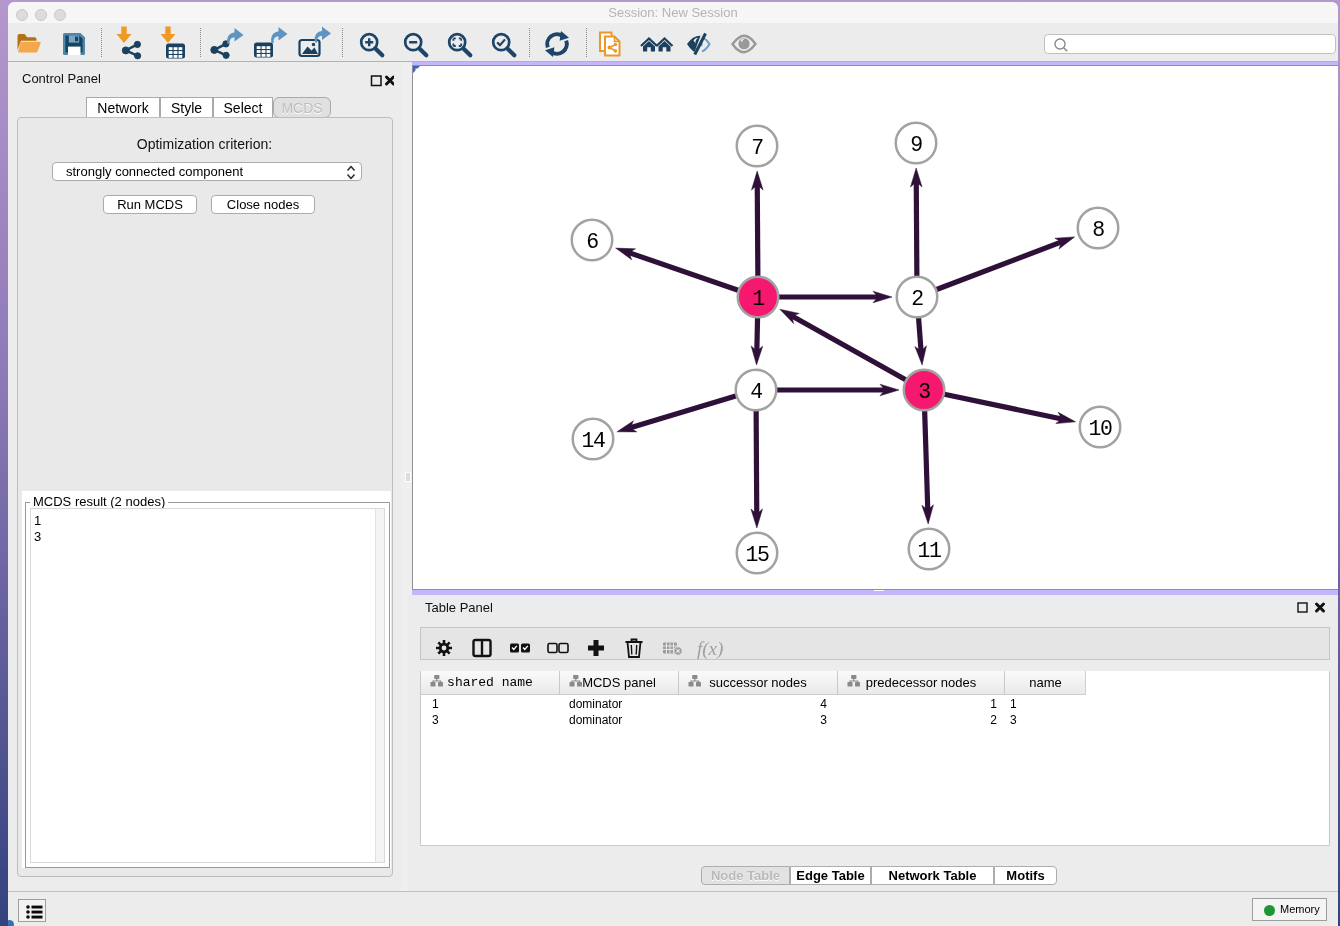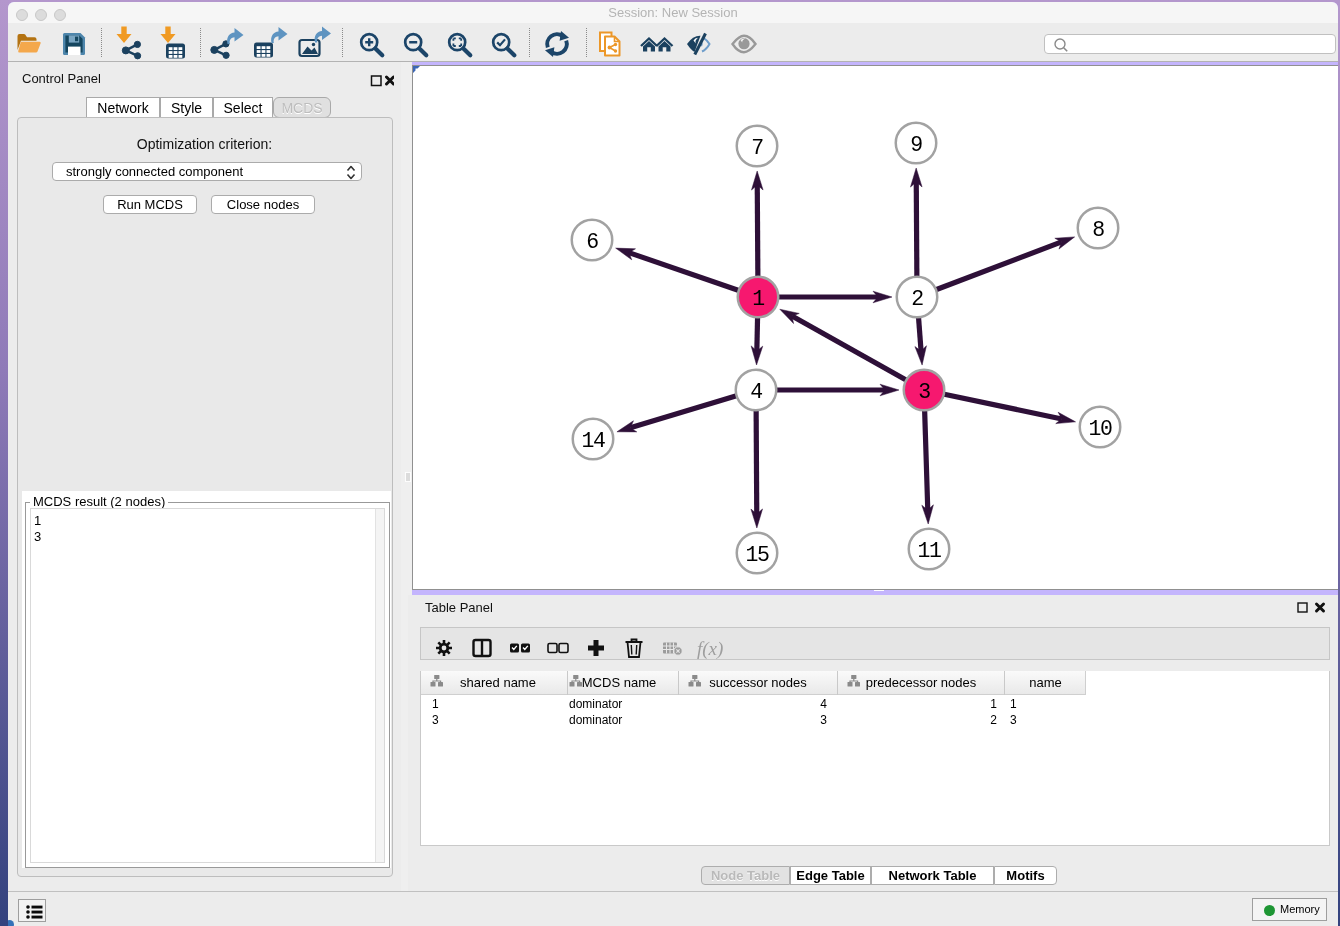--- a/index.html
+++ b/index.html
@@ -339,22 +339,22 @@
             </g>
           <circle cx="6" cy="3" r="4.2" fill="#9c9c9c" stroke="#e7e7e7" stroke-width="1"></circle>
           <path d="M4.4,1.4 l3.2,3.2 M7.6,1.4 l-3.2,3.2" stroke="#e7e7e7" stroke-width="1.2"></path>
         </g>
 
         <text x="276" y="23" font-family="Liberation Serif, serif" font-style="italic" font-size="19" fill="#9e9e9e">f(x)</text>
       </svg>
     </div>
     <div id="ttable">
       <div id="thead">
-        <div class="th" style="left:8px; width:139px;">shared name</div>
-        <div class="th" style="left:139px; width:119px;">MCDS name</div>
+        <div class="th" style="left:0; width:139px;font-family:Liberation Mono, monospace;">shared name</div>
+        <div class="th" style="left:139px; width:119px;">MCDS panel</div>
         <div class="th" style="left:258px; width:159px;">successor nodes</div>
         <div class="th" style="left:417px; width:167px;">predecessor nodes</div>
         <div class="th" style="left:584px; width:81px; border-right:none;">name</div>
         <svg width="600" height="20" style="position:absolute;left:0;top:0">
           <g id="hicons" fill="#8a8a8a">
               <g transform="translate(10,4)">
                 <rect x="3.2" y="0" width="5.2" height="4" rx="0.5"></rect>
                 <rect x="-0.5" y="7" width="5" height="4.6" rx="0.5"></rect>
                 <rect x="7" y="7" width="5" height="4.6" rx="0.5"></rect>
                 <path d="M5.8,4 v2 M2,7 V6 h7.6 v1" stroke="#8a8a8a" stroke-width="1.2" fill="none"></path>

